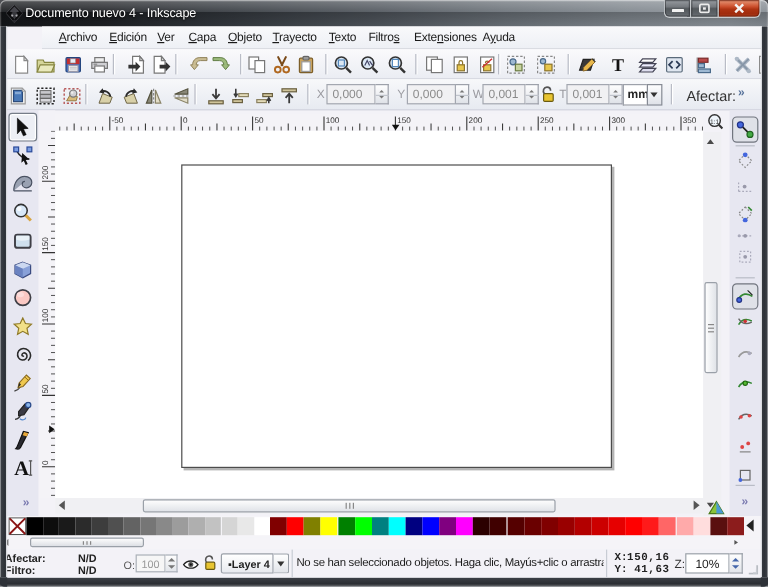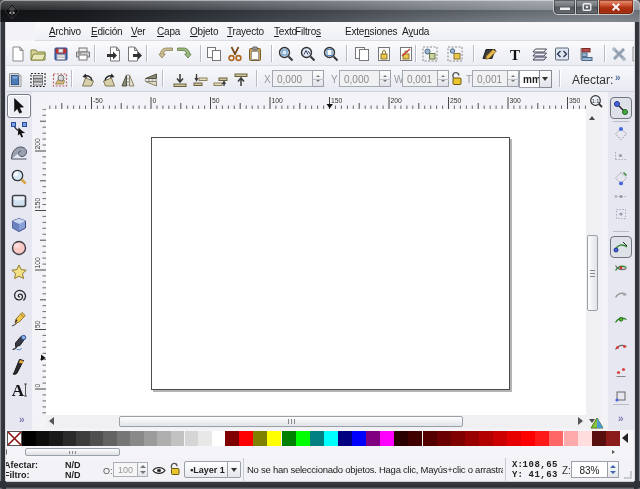--- a/index.html
+++ b/index.html
@@ -83,20 +83,21 @@
 <div id="win">
  <div id="titlebg" class="abs"></div>
  <div id="title" class="abs">
    <svg class="abs" style="left:5px;top:4px" width="14" height="15" viewBox="0 0 14 15">
         <path d="M7 0 L14 7 L7 15 L0 7 Z" fill="#0e0e10" stroke="#5a5a60" stroke-width=".6"></path>
         <path d="M7 1.5 L11 5.5 L8.5 6.5 L10 8 L7 12 L4 8 L5.5 6.5 L3 5.5 Z" fill="#46464c"></path>
         <circle cx="5.2" cy="9" r="0.9" fill="#cfcfd4"></circle>
         <circle cx="8.8" cy="9" r="0.9" fill="#cfcfd4"></circle>
         <path d="M5 13.2l2 1.6 2-1.6-2-.9z" fill="#2e2e34"></path>
       </svg>
+   <div id="ttext" class="abs">Documento nuevo 4 - Inkscape</div>
    <div id="wbtns" class="abs">
      <div class="wb first">
           <svg width="10" height="9" viewBox="0 0 10 9">
             <rect x="0" y="5" width="10" height="2.6" rx=".5" fill="#f2f2f2"></rect>
           </svg>
         </div>
      <div class="wb mid">
           <svg width="10" height="9" viewBox="0 0 10 9">
             <rect x="1.2" y="1.2" width="7.6" height="6.6" rx="1" fill="none" stroke="#ececec" stroke-width="1.4"></rect>
             <rect x="3.8" y="3.6" width="2.4" height="2" fill="#ececec"></rect>
@@ -110,21 +111,21 @@
    </div>
  </div>
  <div id="menubar" class="abs">
   <span style="left:14px"><u>A</u>rchivo</span>
       <span style="left:56px"><u>E</u>dición</span>
       <span style="left:96px"><u>V</u>er</span>
       <span style="left:122px"><u>C</u>apa</span>
       <span style="left:155px"><u>O</u>bjeto</span>
       <span style="left:192px"><u>T</u>rayecto</span>
       <span style="left:239px"><u>T</u>exto</span>
-      <span style="left:260px">Filtro<u>s</u></span>
+      <span style="left:272px">Filtro<u>s</u></span>
       <span style="left:310px">Exte<u>n</u>siones</span>
       <span style="left:367px">A<u>y</u>uda</span>
  </div>
  <div id="tb1" class="abs">
   <div class="tbtn" style="left:7px">
         <svg width="15" height="17" viewBox="0 0 15 17">
           <path d="M2.5 1.5h7l3 3.5v10.5h-10z" fill="#fff" stroke="#8a8a8a"></path>
           <path d="M9.5 1.5l3 3.5h-3z" fill="#dcdcdc" stroke="#8a8a8a"></path>
         </svg>
       </div>
@@ -749,33 +750,33 @@
       </div>
   <svg class="abs" style="left:152px;top:7px" width="14" height="11" viewBox="0 0 14 11">
         <path d="M1 5.5C4 1.5 10 1.5 13 5.5 10 9.5 4 9.5 1 5.5Z" fill="#fff" stroke="#222" stroke-width="1.1"></path>
         <circle cx="7" cy="5.5" r="2.1" fill="#555"></circle>
         <circle cx="7" cy="5.5" r=".9" fill="#111"></circle>
       </svg>
   <svg class="abs" style="left:169px;top:4px" width="12" height="14" viewBox="0 0 12 14">
         <rect x="2.5" y="6.5" width="7.5" height="6" rx="1" fill="#e8c431" stroke="#6a5a10"></rect>
         <path d="M3 6.7C1.4 4.2 2.8 1.4 5.2 1.4c1.9 0 2.8 1.4 2.8 2.8" fill="none" stroke="#555" stroke-width="1.3"></path>
       </svg>
-  <div class="abs" style="left:184px;top:3px;width:44px;height:17px;background:linear-gradient(#ffffff,#e8eaef);border:1px solid #9aa0a8;border-radius:2px 0 0 2px;font-size:9px;font-weight:bold;color:#222;padding:3px 0 0 5px;">▪Layer 1</div>
+  <div class="abs" style="left:184px;top:3px;width:44px;height:17px;background:linear-gradient(#ffffff,#e8eaef);border:1px solid #9aa0a8;border-radius:2px 0 0 2px;font-size:9px;font-weight:bold;color:#222;padding:3px 0 0 5px;">▪Layer 4</div>
   <div class="abs" style="left:228px;top:3px;width:13px;height:17px;background:linear-gradient(#ffffff,#e2e5ea);border:1px solid #9aa0a8;border-left:none;border-radius:0 2px 2px 0;">
         <div class="abs" style="left:2.5px;top:6px;border:3.5px solid transparent;border-top:4.5px solid #333;border-bottom:none;"></div>
       </div>
   <div class="abs" style="left:243px;top:0;width:1px;height:23px;background:#c8ccd4;"></div>
   <div class="abs" style="left:247px;top:5px;width:256px;height:15px;overflow:hidden;font-size:9.5px;letter-spacing:-0.25px;color:#1a1a1a;white-space:nowrap;padding-top:1px;">No se han seleccionado objetos. Haga clic, Mayús+clic o arrastrar sobre los objetos.</div>
   <div class="abs" style="left:505px;top:0;width:1px;height:23px;background:#c8ccd4;"></div>
   <div class="abs" style="left:512px;top:2px;font-family:'Liberation Mono',monospace;font-size:9px;font-weight:bold;color:#222;">X:</div>
   <div class="abs" style="left:512px;top:12px;font-family:'Liberation Mono',monospace;font-size:9px;font-weight:bold;color:#222;">Y:</div>
-  <div class="abs" style="left:522px;top:2px;width:36px;text-align:right;font-family:'Liberation Mono',monospace;font-size:9px;font-weight:bold;color:#222;letter-spacing:.5px;">108,65</div>
+  <div class="abs" style="left:522px;top:2px;width:36px;text-align:right;font-family:'Liberation Mono',monospace;font-size:9px;font-weight:bold;color:#222;letter-spacing:.5px;">150,16</div>
   <div class="abs" style="left:522px;top:12px;width:36px;text-align:right;font-family:'Liberation Mono',monospace;font-size:9px;font-weight:bold;color:#222;letter-spacing:.5px;">41,63</div>
   <div class="abs" style="left:562px;top:7px;font-size:10px;color:#333;">Z:</div>
-  <div class="abs" style="left:571px;top:3px;width:37px;height:17px;background:#fff;border:1px solid #9aa0a8;font-size:10px;color:#222;text-align:center;padding-top:3px;">83%</div>
+  <div class="abs" style="left:571px;top:3px;width:37px;height:17px;background:#fff;border:1px solid #9aa0a8;font-size:10px;color:#222;text-align:center;padding-top:3px;">10%</div>
   <div class="abs" style="left:608px;top:3px;width:11px;height:17px;border:1px solid #9aa0a8;border-left:none;background:linear-gradient(#fdfdfd,#e2e5ea);">
         <div class="abs" style="left:2px;top:3px;border:3px solid transparent;border-bottom:3.5px solid #46a;border-top:none;"></div>
         <div class="abs" style="left:2px;top:9px;border:3px solid transparent;border-top:3.5px solid #46a;border-bottom:none;"></div>
       </div>
   <svg class="abs" style="left:623px;top:12px" width="9" height="9" viewBox="0 0 9 9">
         <path d="M8 1v7H1" fill="none" stroke="#b8bcc2" stroke-width="1.5"></path>
         <path d="M7.5 4.5v3h-3" fill="none" stroke="#c8ccd2" stroke-width="1.2"></path>
       </svg>
  </div>
  <div id="brdl" class="abs"></div>

